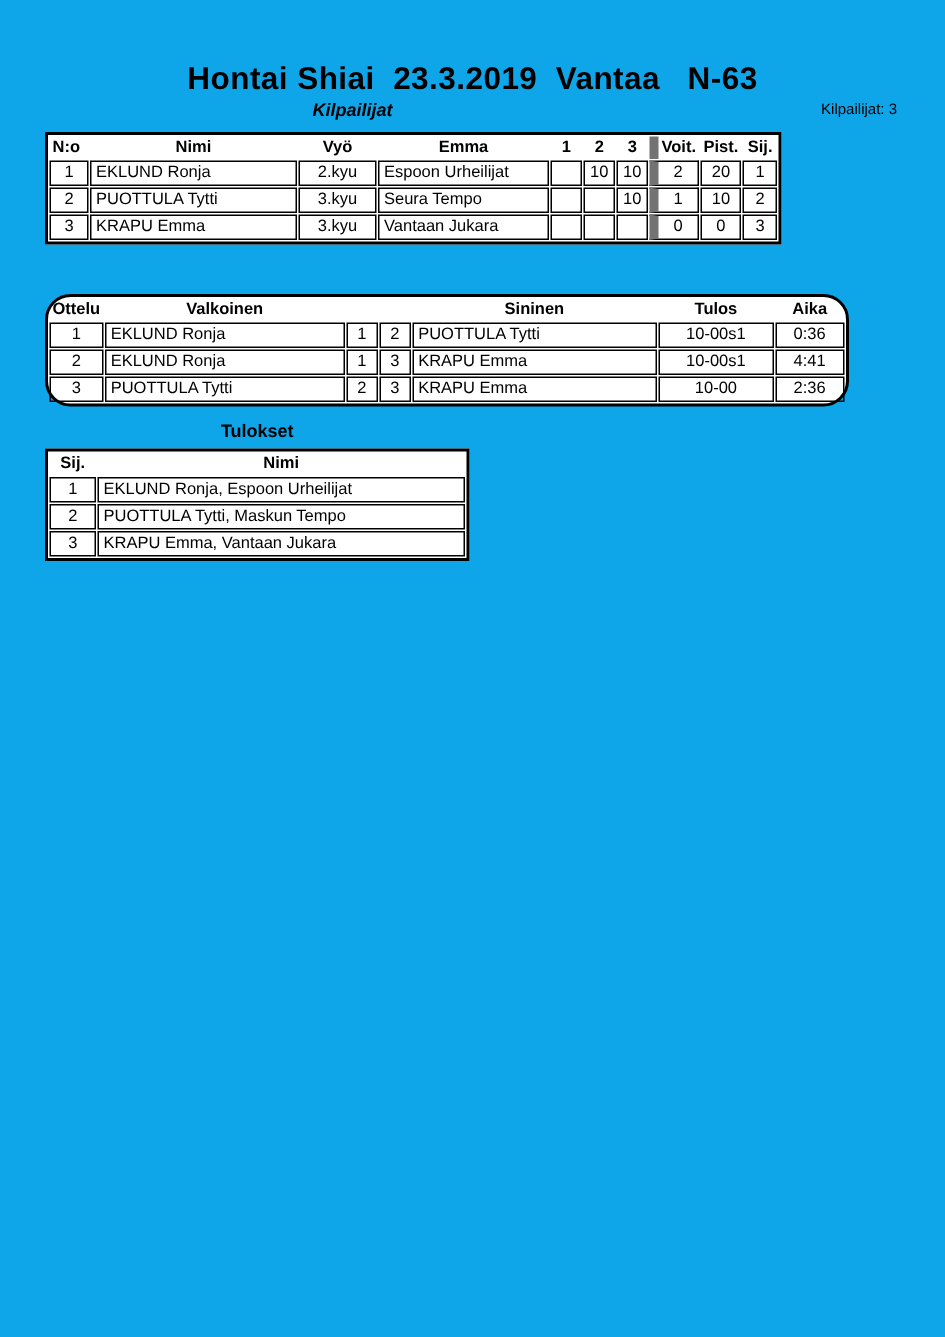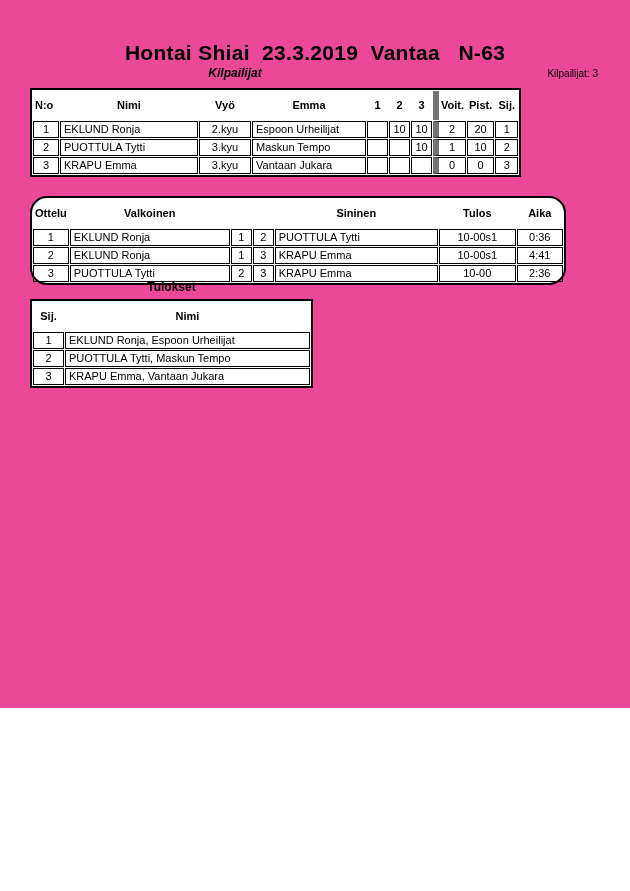--- a/index.html
+++ b/index.html
@@ -1,20 +1,20 @@
 <!DOCTYPE html>
 <html><head>
 <meta charset="utf-8">
 <style>
   html, body { margin: 0; padding: 0; background: #ffffff; }
   .page {
     position: relative;
     width: 630px;
-    height: 708px;
-    background: #ec4899;
+    height: 891px;
+    background: #0ea5e9;
     color: #000000;
     font-family: "Liberation Sans", sans-serif;
     overflow: hidden;
   }
   .title {
     position: absolute;
     top: 41px; left: 0; width: 630px;
     text-align: center;
     font-size: 21px;
     font-weight: bold;
@@ -46,21 +46,21 @@
     background: #ffffff;
   }
   #t-kilpailijat { left: 30px; top: 88px; }
   #t-ottelut     { left: 30px; top: 196px; border-radius: 17px; }
   #t-tulokset    { left: 30px; top: 299px; }
   table.doc th {
     font-size: 11px;
     font-weight: bold;
     height: 13px;
     line-height: 13px;
-    padding: 8px 2px;
+    padding: 1px 2px;
     white-space: nowrap;
     overflow: visible;
     border: none;
   }
   table.doc td {
     border: 1px solid #000;
     font-size: 11px;
     height: 13px;
     line-height: 13px;
     padding: 1px 3px;
@@ -119,21 +119,21 @@
           <td class="aC">10</td>
           <td class="aC">10</td>
           <td class="aC thickL">2</td>
           <td class="aC">20</td>
           <td class="aC">1</td>
         </tr>
         <tr>
           <td class="aC">2</td>
           <td class="aL">PUOTTULA Tytti</td>
           <td class="aC">3.kyu</td>
-          <td class="aL">Maskun Tempo</td>
+          <td class="aL">Seura Tempo</td>
           <td class="aC"></td>
           <td class="aC"></td>
           <td class="aC">10</td>
           <td class="aC thickL">1</td>
           <td class="aC">10</td>
           <td class="aC">2</td>
         </tr>
         <tr>
           <td class="aC">3</td>
           <td class="aL">KRAPU Emma</td>

